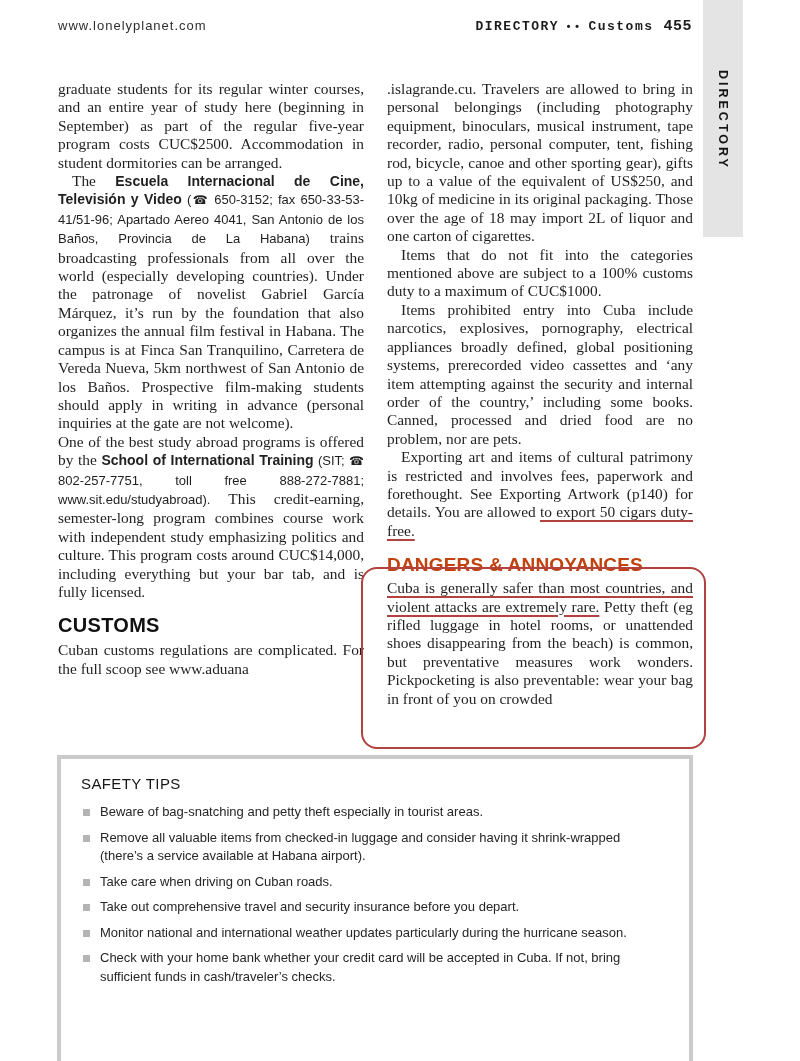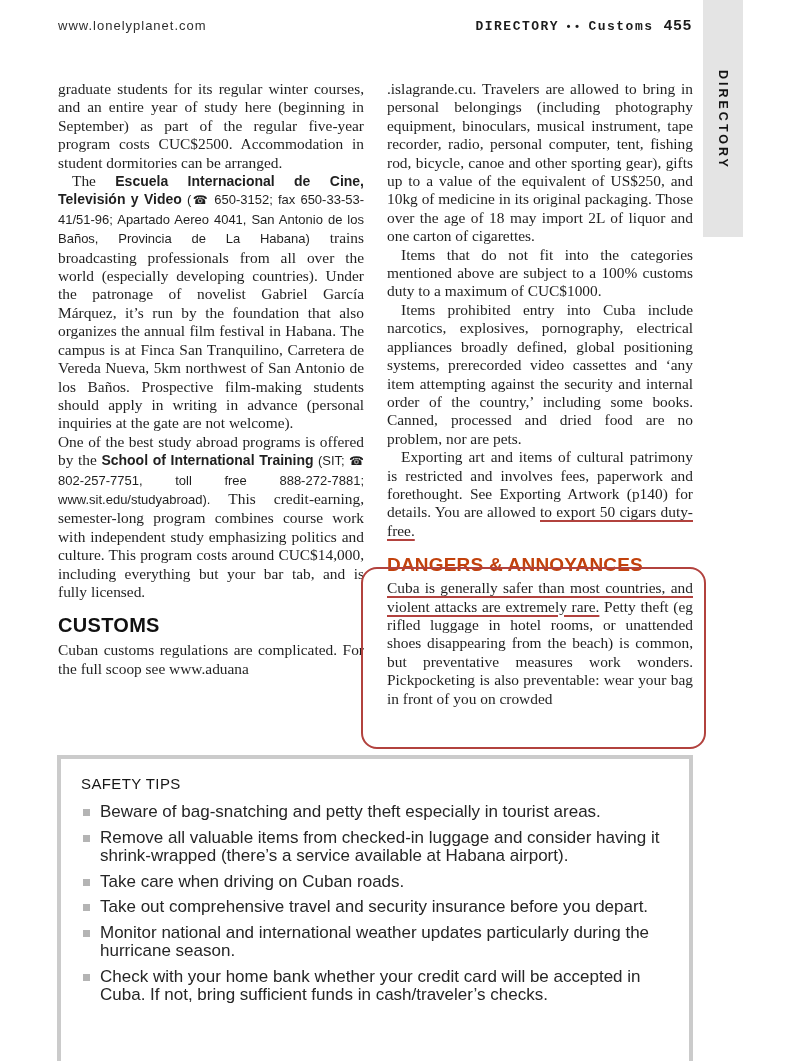--- a/index.html
+++ b/index.html
@@ -54,21 +54,21 @@
   .safety-box { position:absolute; left:57px; top:755px; width:636px; height:340px;
     background:#ffffff; border:4px solid #cbcbcb; border-bottom:none;
     padding:16px 26px 0 20px; z-index:6;
     font-family:"Liberation Sans", sans-serif; color:#262626; }
   .safety-box h2 { font-size:15px; font-weight:normal; letter-spacing:0.4px;
     margin:0 0 11px; color:#171717; }
   .safety-intro { font-size:14.2px; line-height:18.5px; text-align:justify;
     margin-bottom:9px; }
   .safety-list { list-style:none; }
   .safety-list li { display:flex; align-items:flex-start; margin-bottom:7px;
-    font-size:17px; line-height:18.5px; }
+    font-size:13px; line-height:18.5px; }
   .bullet-sq { flex:0 0 7px; width:7px; height:7px; background:#b4b4b4;
     margin:6px 10px 0 2px; }
 </style>
 </head>
 <body>
 
 <div class="header">
   <span class="site-url">www.lonelyplanet.com</span>
   <span class="header-right">
     <span>DIRECTORY</span><span class="dots">••</span><span>Customs</span><span class="pageno">455</span>

